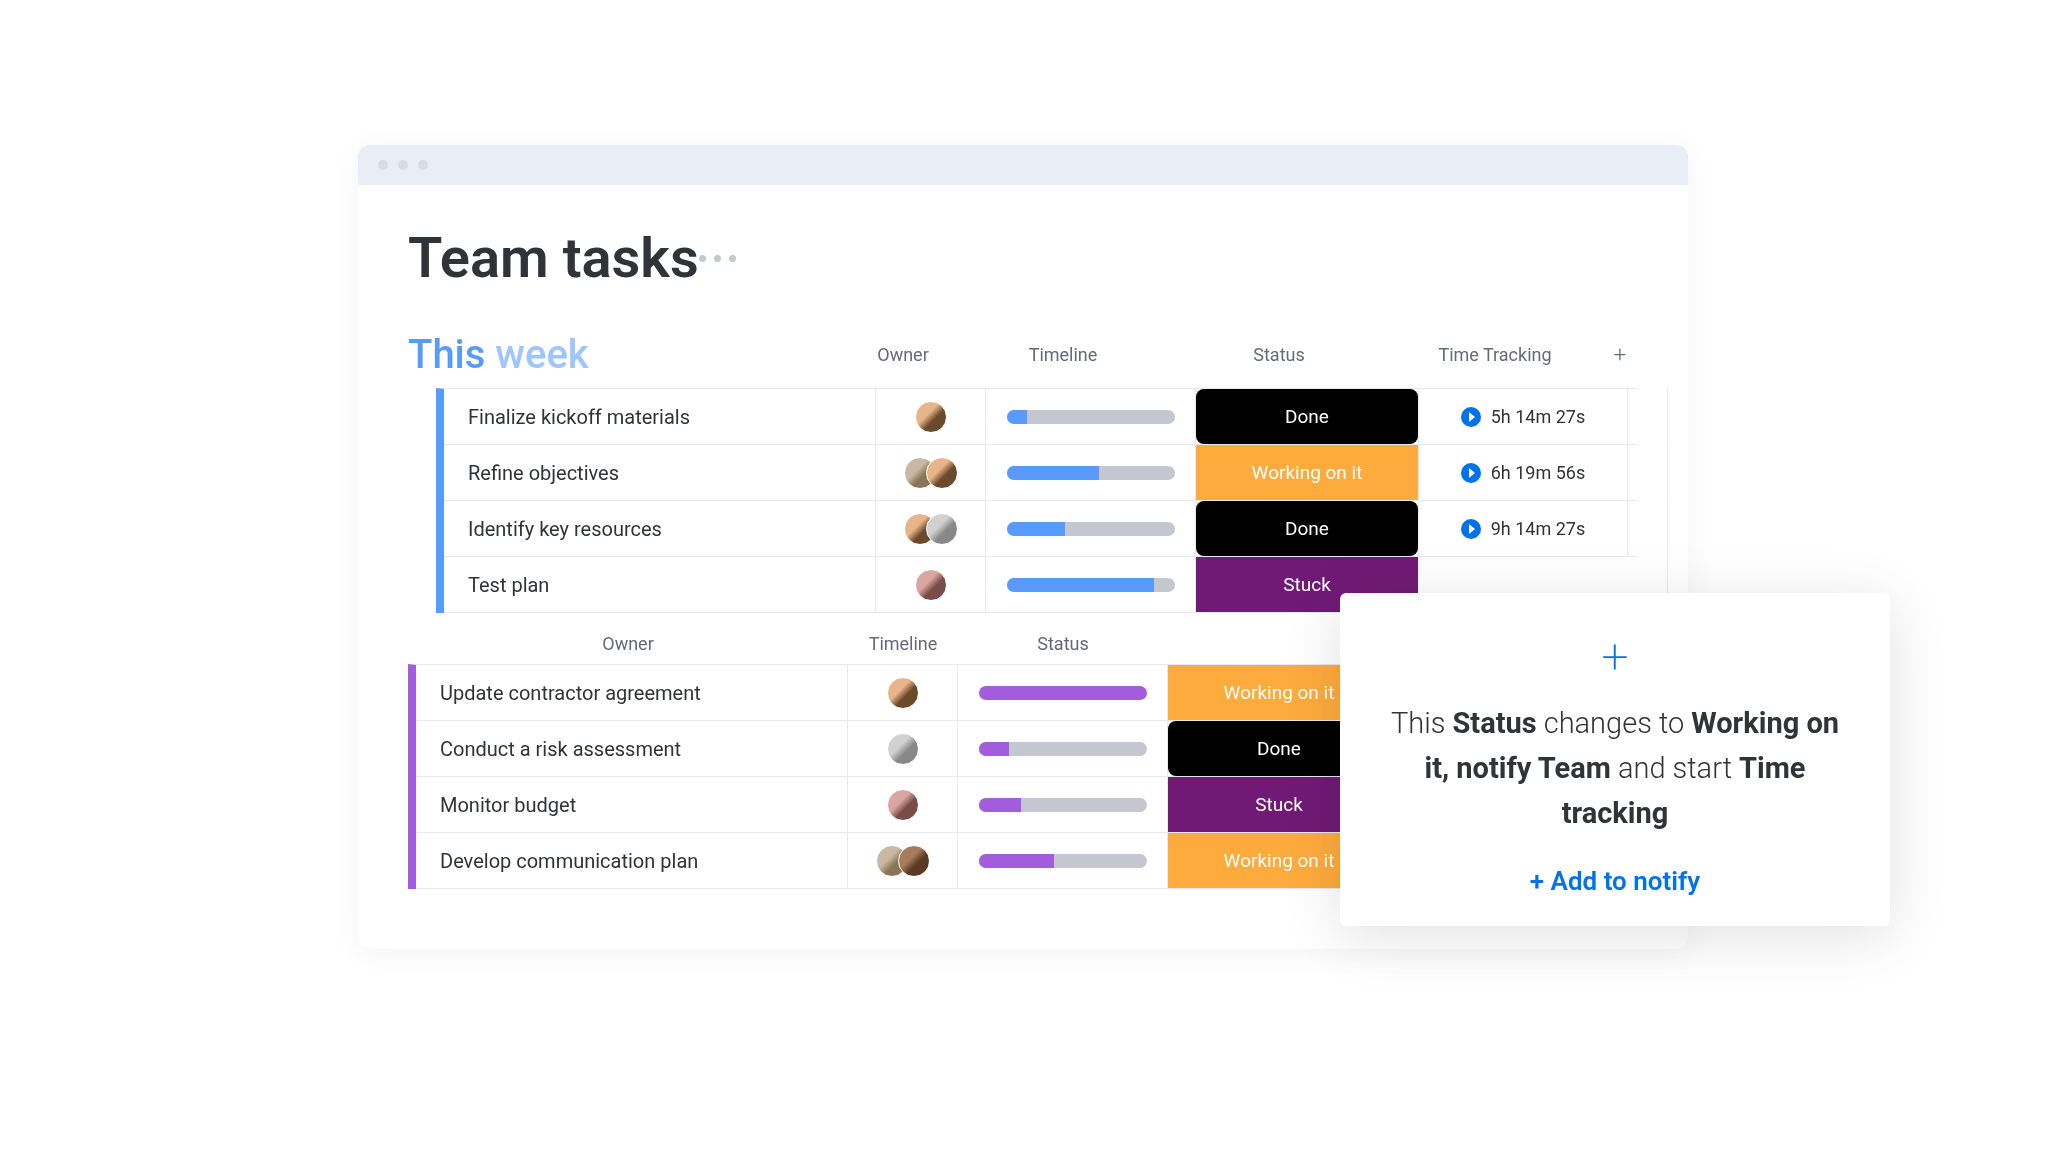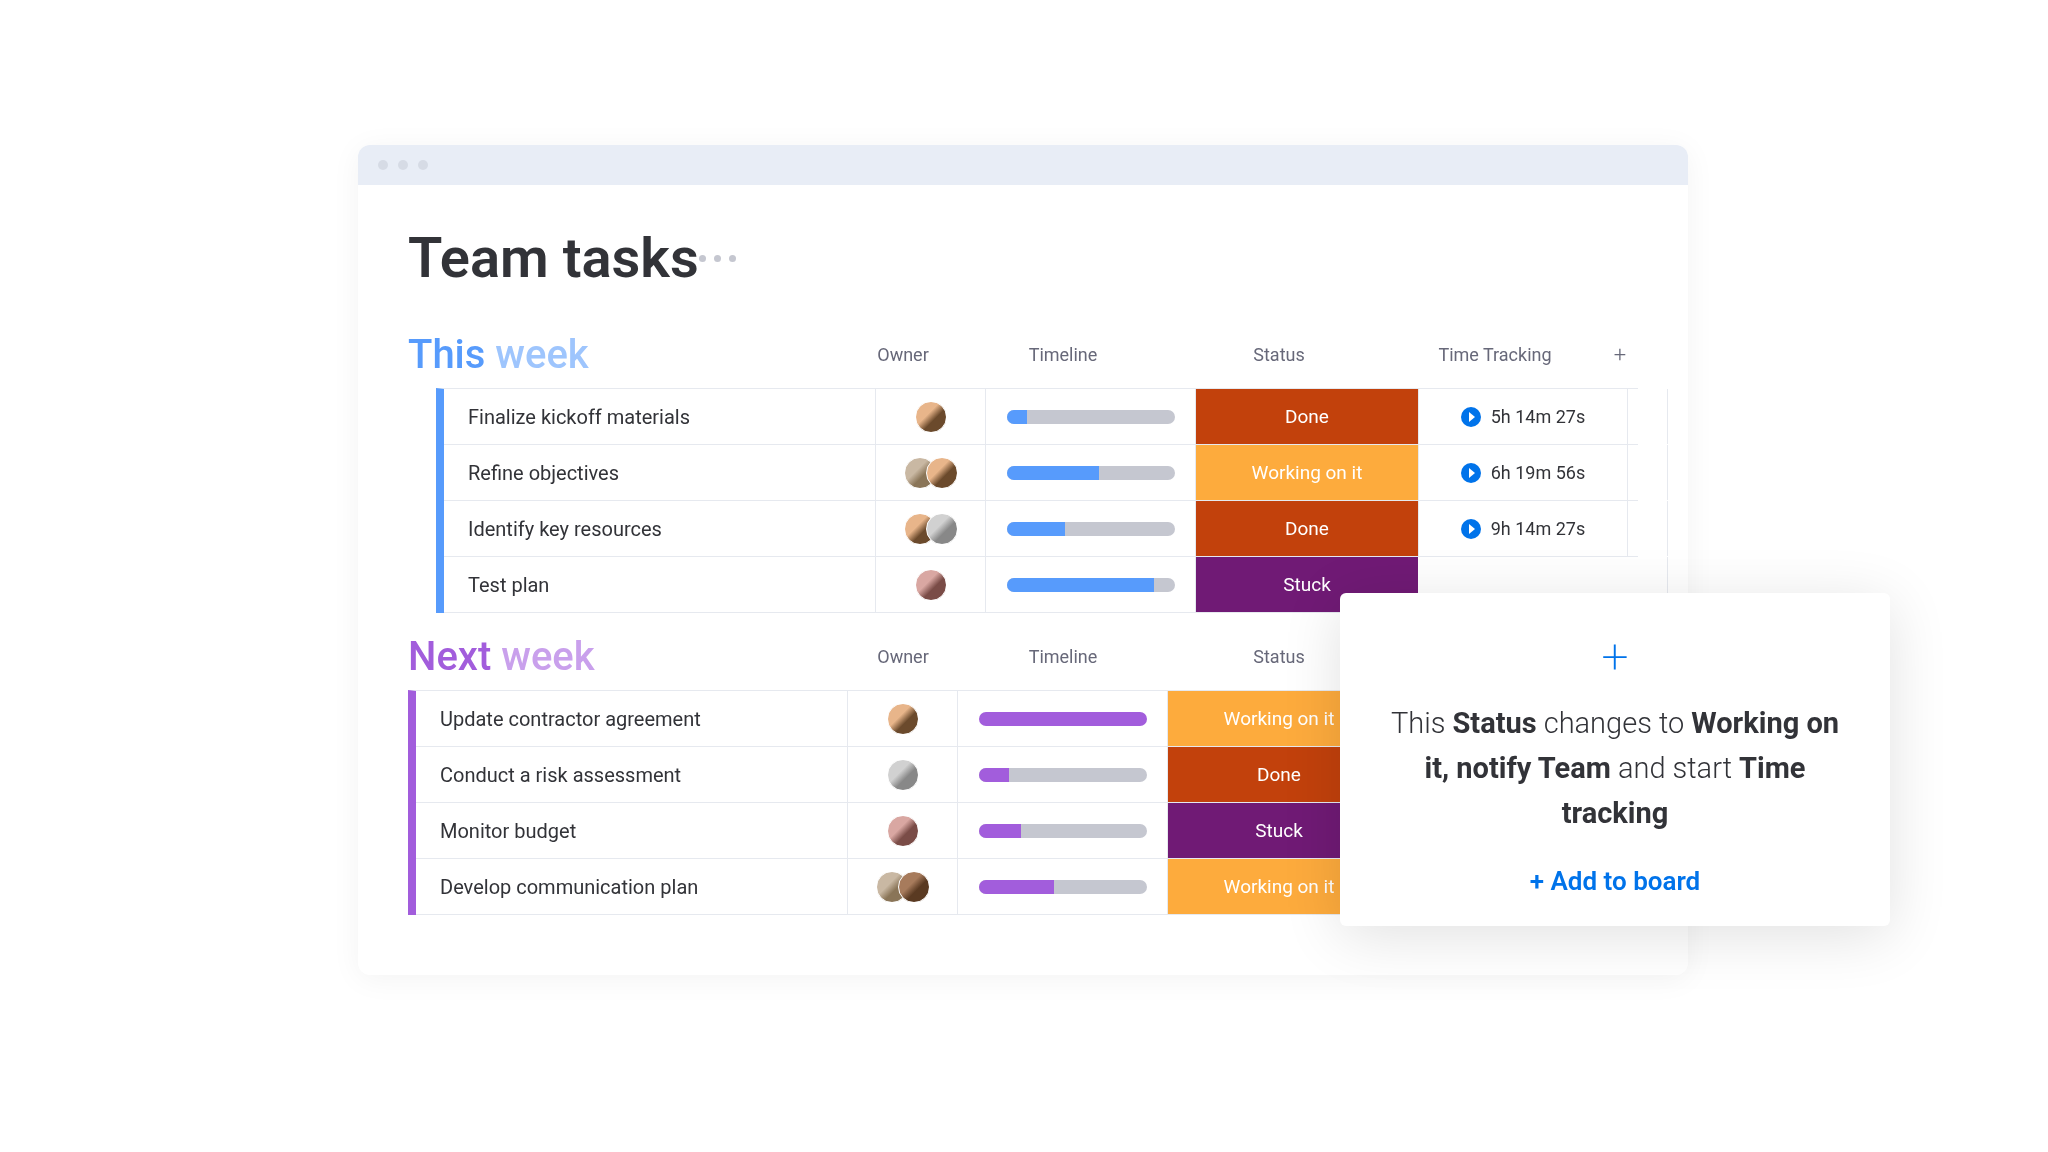--- a/index.html
+++ b/index.html
@@ -132,21 +132,21 @@
     height: 100%;
   }
   .bar-fill.blue { background: #579bfc; }
   .bar-fill.purple { background: #a25ddc; }
   .status-cell {
     height: 100%;
     display: flex; align-items: center; justify-content: center;
     color: #fff;
     font-size: 19px;
   }
-  .status-done { background: #c2410c; }
+  .status-done { background: #000000; border-radius: 8px; }
   .status-working { background: #fdab3d; }
   .status-stuck { background: #701a75; }
   .time-cell {
     display: flex; align-items: center; justify-content: center; gap: 10px;
     border-left: 1px solid #e6e9ef;
     border-right: 1px solid #e6e9ef;
     height: 100%;
     font-size: 18px;
     color: #323338;
   }
@@ -298,21 +298,20 @@
         <div class="bar-bg">
                 <div class="bar-fill blue" style="width:88%"></div>
               </div>
       </div>
       <div class="status-cell status-stuck">Stuck</div>
       <div class="time-cell" style="border:none;"></div>
             <div class="extra-cell" style="border-right:1px solid #e6e9ef;"></div>
     </div>
         </div>
         <div class="group-header">
-    <div class="group-title purple">Next <span class="light">week</span></div>
     <div class="col-head">Owner</div>
     <div class="col-head">Timeline</div>
     <div class="col-head">Status</div>
     <div></div>
           <div></div>
   </div>
         <div class="group-body purple">
           <div class="row">
       <div class="task-name">Update contractor agreement</div>
       <div class="owner-cell">
@@ -381,14 +380,14 @@
         </div>
       </div>
   </div>
 </div>
 
 <div class="automation-card">
   <div class="card-plus">+</div>
   <div class="card-text">
     <span>This </span><b>Status</b><span> changes to </span><b>Working on it, notify Team</b><span> and start </span><b>Time tracking</b>
   </div>
-  <div class="card-action">+ Add to board</div>
+  <div class="card-action">+ Add to notify</div>
 </div>
 
 </body></html>

